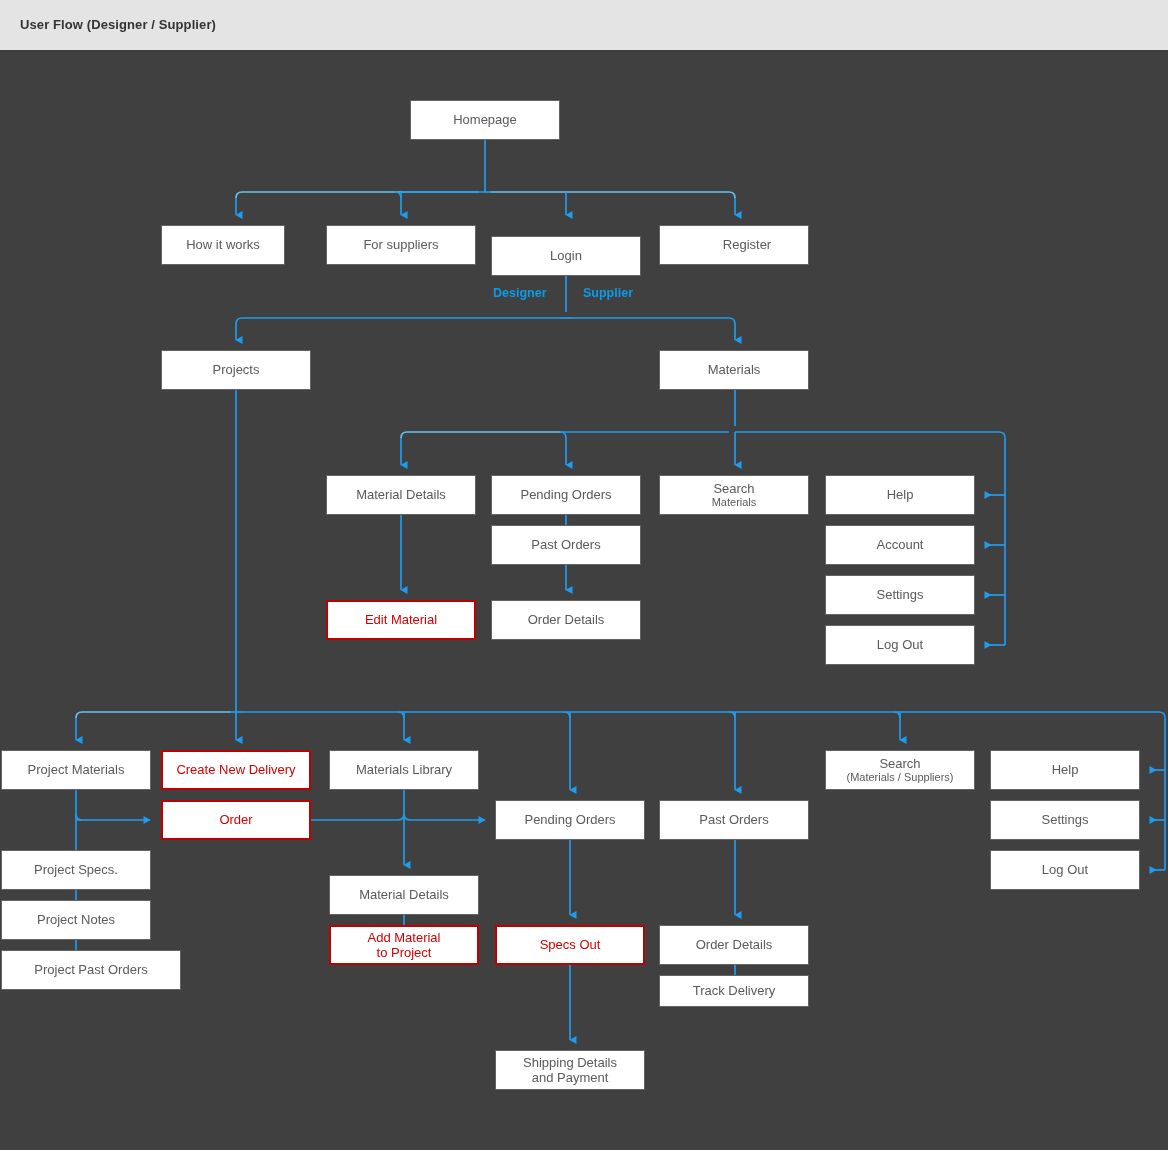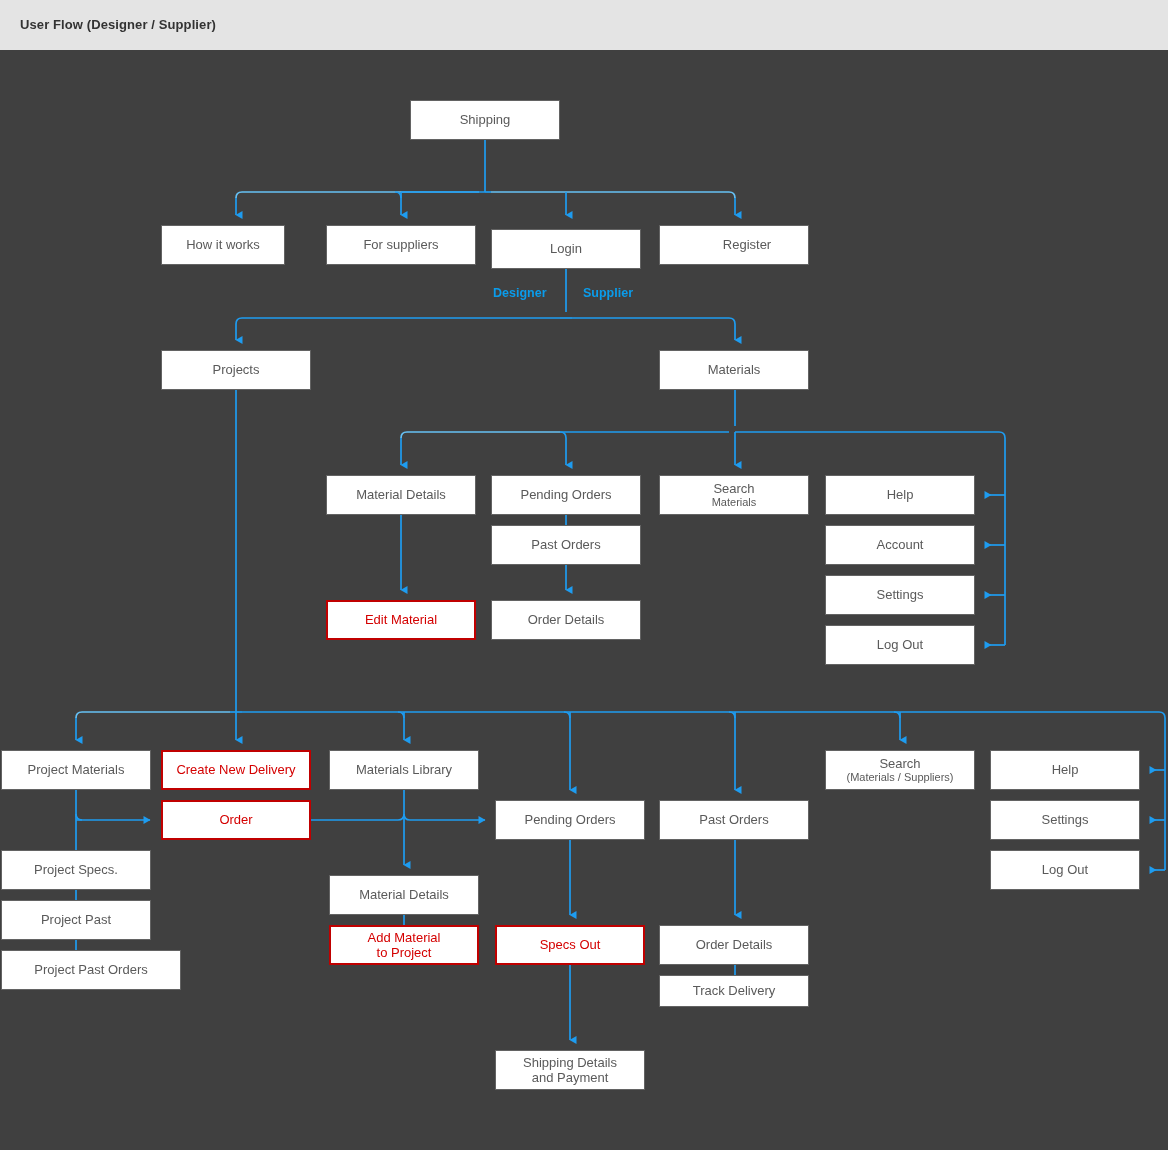--- a/index.html
+++ b/index.html
@@ -188,34 +188,34 @@
 
       </g>
     </svg>
 
     <div class="branch-label" style="left:493px; top:236px;">Designer</div>
     <div class="branch-label" style="left:583px; top:236px;">Supplier</div>
 
     <div id="nodes-layer">
         <div class="node" style="left: 410px; top: 50px; width: 150px; height: 40px;">
           <div>
-            <span class="ln">Shipping</span>
+            <span class="ln">Homepage</span>
           </div>
         </div>
         <div class="node" style="left: 161px; top: 175px; width: 124px; height: 40px;">
           <div>
             <span class="ln">How it works</span>
           </div>
         </div>
         <div class="node" style="left: 326px; top: 175px; width: 150px; height: 40px;">
           <div>
             <span class="ln">For suppliers</span>
           </div>
         </div>
-        <div class="node" style="left: 491px; top: 179px; width: 150px; height: 40px; align-items: center;">
+        <div class="node" style="left: 491px; top: 186px; width: 150px; height: 40px; align-items: center;">
           <div>
             <span class="ln">Login</span>
           </div>
         </div>
         <div class="node" style="left: 659px; top: 175px; width: 150px; height: 40px; padding-left: 26px;">
           <div>
             <span class="ln">Register</span>
           </div>
         </div>
         <div class="node" style="left: 161px; top: 300px; width: 150px; height: 40px;">
@@ -335,21 +335,21 @@
             <span class="ln">Log Out</span>
           </div>
         </div>
         <div class="node" style="left: 329px; top: 825px; width: 150px; height: 40px;">
           <div>
             <span class="ln">Material Details</span>
           </div>
         </div>
         <div class="node" style="left: 1px; top: 850px; width: 150px; height: 40px;">
           <div>
-            <span class="ln">Project Past</span>
+            <span class="ln">Project Notes</span>
           </div>
         </div>
         <div class="node red" style="left: 329px; top: 875px; width: 150px; height: 40px;">
           <div>
             <span class="ln">Add Material</span>
             <span class="ln">to Project</span>
           </div>
         </div>
         <div class="node red" style="left: 495px; top: 875px; width: 150px; height: 40px;">
           <div>

